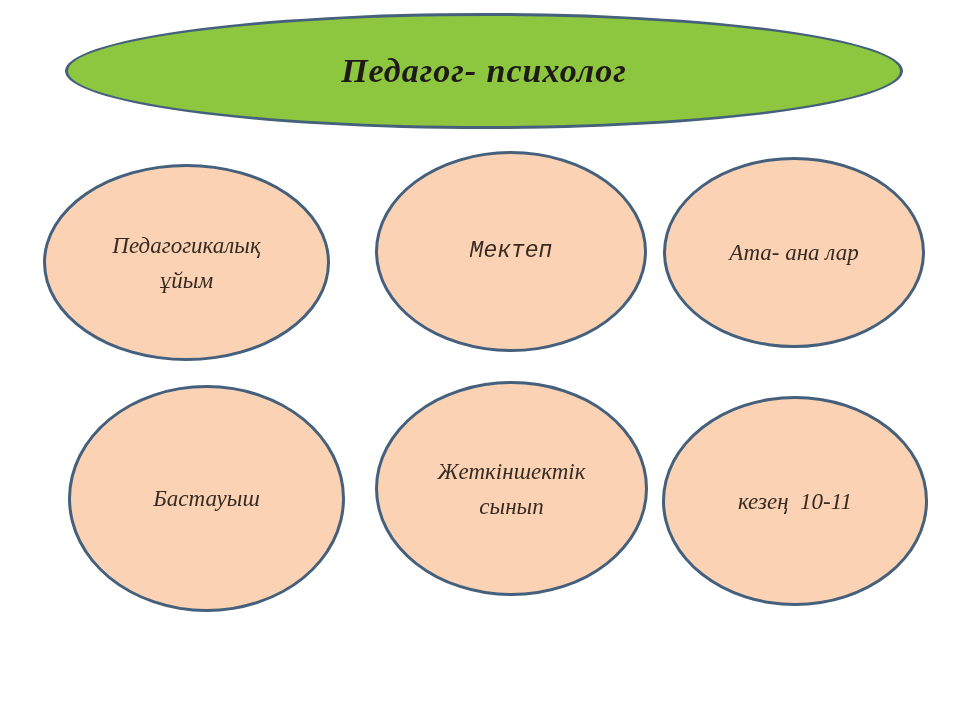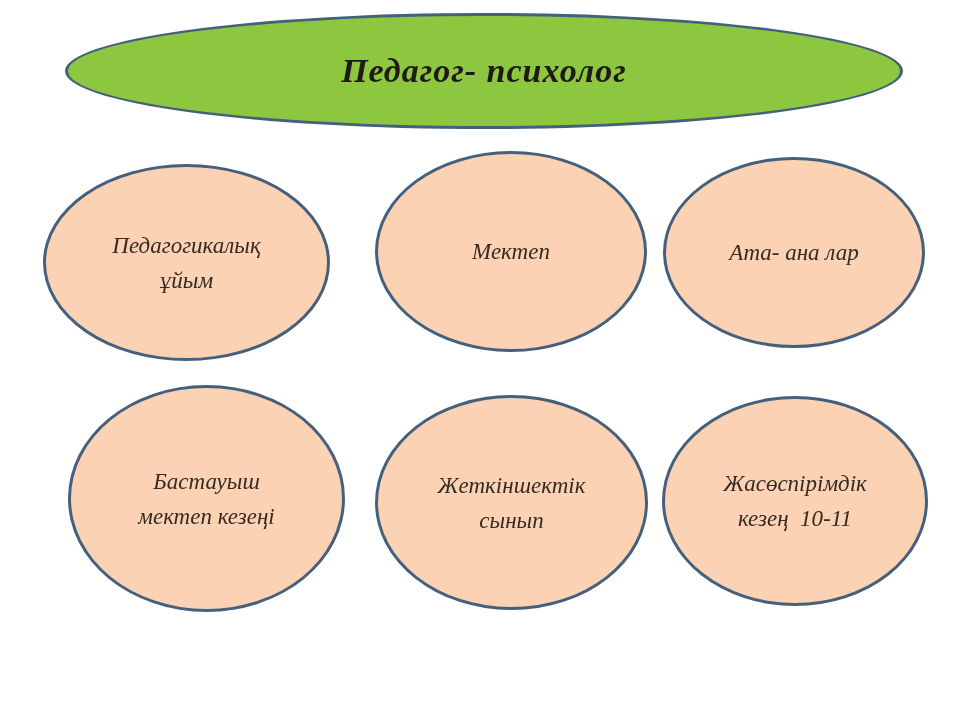--- a/index.html
+++ b/index.html
@@ -57,24 +57,24 @@
     text-align: center;
     color: var(--bubble-ink);
     font-style: italic;
     font-size: 23px;
     line-height: 35px;
   }
   .bubble .line {
     white-space: pre-wrap;
   }
   .e1 { left: 43px;  top: 164px; width: 287px; height: 197px; }
-  .e2 { left: 375px; top: 151px; width: 272px; height: 201px; }
+  .e2 { left: 375px; top: 151px; width: 272px; height: 201px; font-family: Liberation Mono, monospace; }
   .e3 { left: 663px; top: 157px; width: 262px; height: 191px; }
   .e4 { left: 68px;  top: 385px; width: 277px; height: 227px; text-align: center; }
-  .e5 { left: 375px; top: 395px; width: 273px; height: 215px; }
+  .e5 { left: 375px; top: 381px; width: 273px; height: 215px; }
   .e6 { left: 662px; top: 396px; width: 266px; height: 210px; }
 </style>
 </head>
 <body>
 
 <div class="slide">
 
   <div class="title-ellipse">
     <span class="title-text">Педагог- психолог</span>
   </div>
@@ -87,26 +87,24 @@
   <div class="bubble e2">
     <div class="line">Мектеп</div>
   </div>
 
   <div class="bubble e3">
     <div class="line">Ата- ана лар</div>
   </div>
 
   <div class="bubble e4">
     <div class="line">Бастауыш</div>
-    <div class="line">мектеп кезеңі</div>
   </div>
 
   <div class="bubble e5">
     <div class="line">Жеткіншектік</div>
     <div class="line">сынып</div>
   </div>
 
   <div class="bubble e6">
-    <div class="line">Жасөспірімдік</div>
     <div class="line">кезең  10-11</div>
   </div>
 
 </div>
 
 </body></html>

